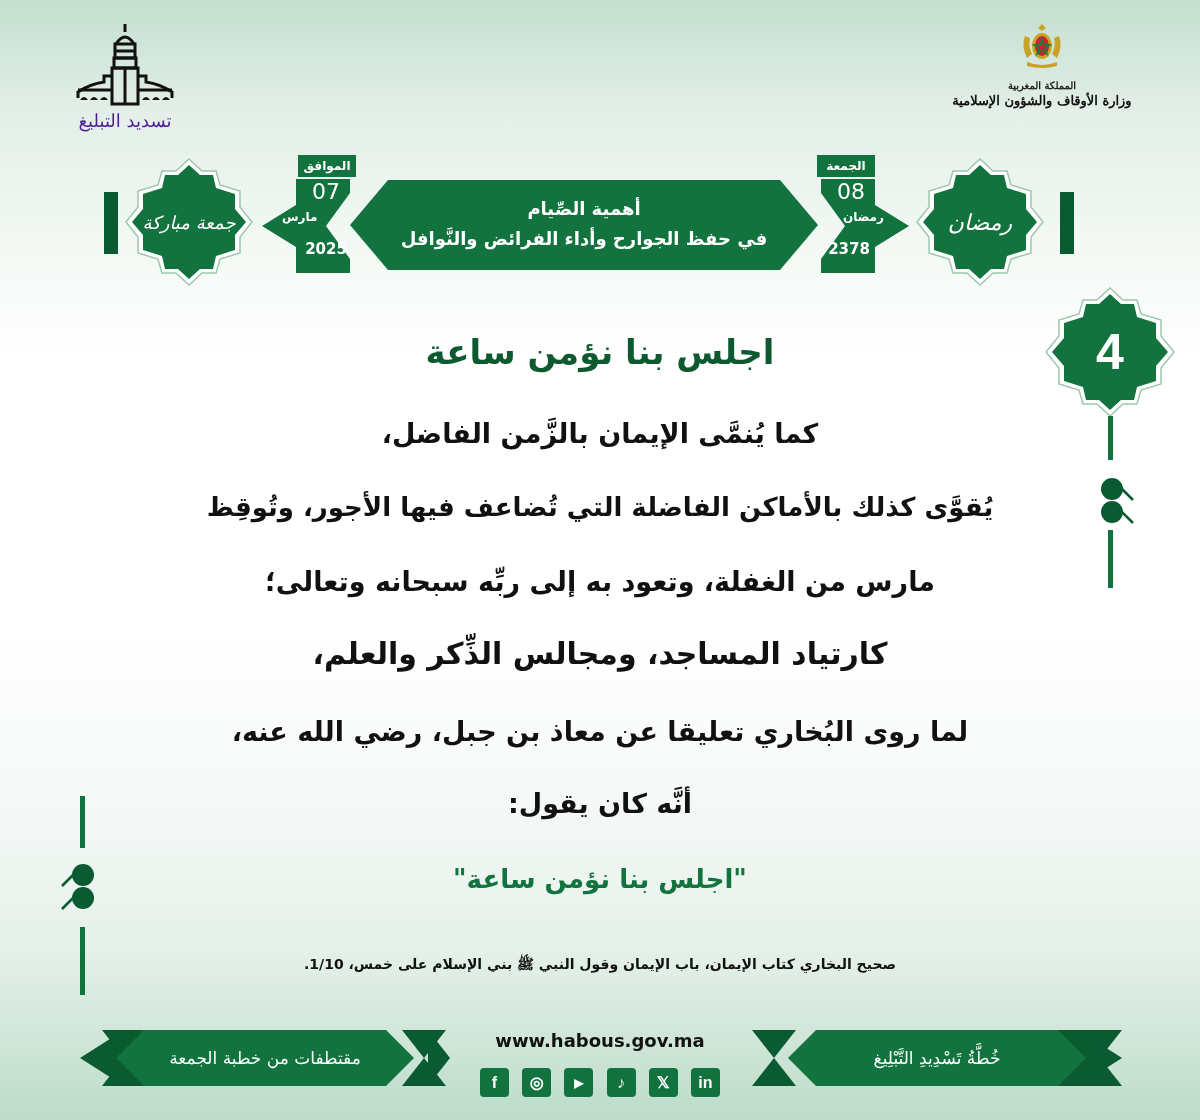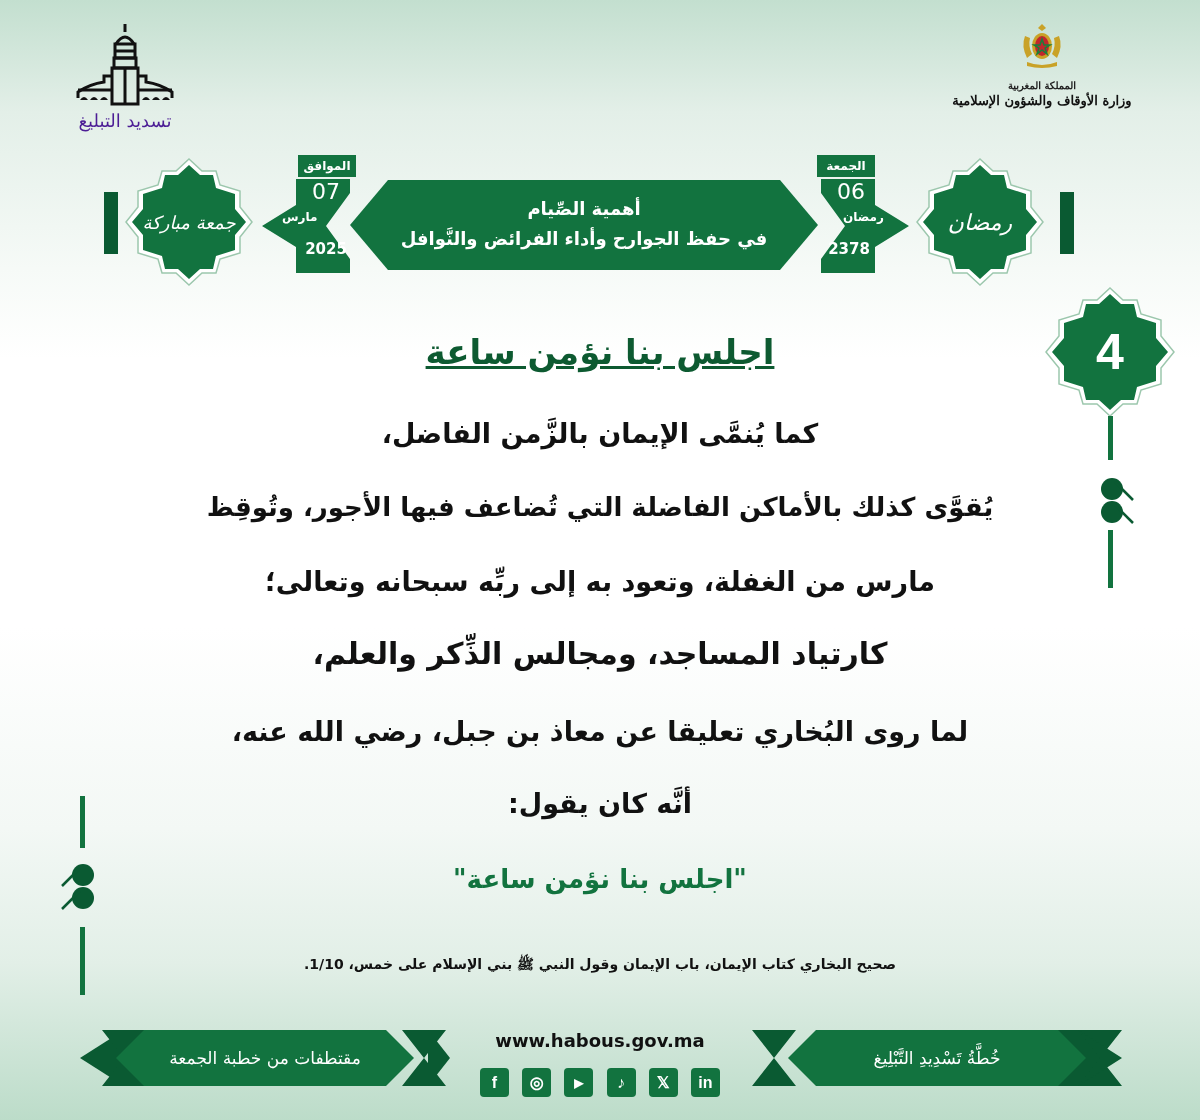--- a/index.html
+++ b/index.html
@@ -47,21 +47,21 @@
     .num-badge { left: 1044px; top: 286px; width: 132px; height: 132px; }
     .num-badge .num {
       position: absolute; left: 0; top: 0; width: 100%; height: 100%;
       display: flex; align-items: center; justify-content: center;
       color: #fff; font-family: "Liberation Sans", sans-serif; font-weight: bold; font-size: 50px;
     }
     .vline { width: 5px; background: #12733f; }
 
     
     .line { left: 0; width: 1200px; text-align: center; font-family: "DejaVu Sans", sans-serif; font-weight: bold; }
-    .heading-green { color: #0d5a31; font-size: 34px; text-decoration: underline; }
+    .heading-green { color: #0d5a31; font-size: 34px; }
     .body-text { color: #111; font-size: 27px; }
     .body-big { color: #111; font-size: 30px; }
     .quote-green { color: #12733f; font-size: 26px; }
     .ref-text { color: #111; font-size: 14px; }
 
     .quote-mark { width: 40px; height: 54px; }
 
     
     .ribbon { width: 370px; height: 56px; }
     .ribbon .rib-text {
@@ -130,21 +130,21 @@
     <path d="M65 8 L76 18 L89 18 L92 31 L111 37 L111 52 L122 65 L111 78 L111 93 L92 99 L89 112 L76 112 L65 122 L54 112 L41 112 L38 99 L19 93 L19 78 L8 65 L19 52 L19 37 L38 31 L41 18 L54 18 Z" fill="#12733f"></path>
   </svg>
   <div class="med-text">رمضان</div>
 </div>
 
 <div class="abs datebox" style="left:805px; top:155px;">
   <svg class="abs" style="left:0;top:24px;" width="112" height="94" viewBox="0 0 112 94">
     <polygon points="16,0 70,0 70,26 104,47 70,68 70,94 16,94 16,80 40,47 16,14" fill="#12733f"></polygon>
   </svg>
   <div class="date-label">الجمعة</div>
-  <div class="date-num" style="left:6px;">06</div>
+  <div class="date-num" style="left:6px;">08</div>
   <div class="date-month" style="left:38px;">رمضان</div>
   <div class="date-year" style="left:4px;">2378</div>
 </div>
 
 <div class="abs title-banner">
   <svg class="abs" style="left:0;top:0;" width="468" height="90" viewBox="0 0 468 90">
     <polygon points="38,0 430,0 468,45 430,90 38,90 0,45" fill="#12733f"></polygon>
   </svg>
   <div class="t-line1">أهمية الصِّيام</div>
   <div class="t-line2">في حفظ الجوارح وأداء الفرائض والنَّوافل</div>

